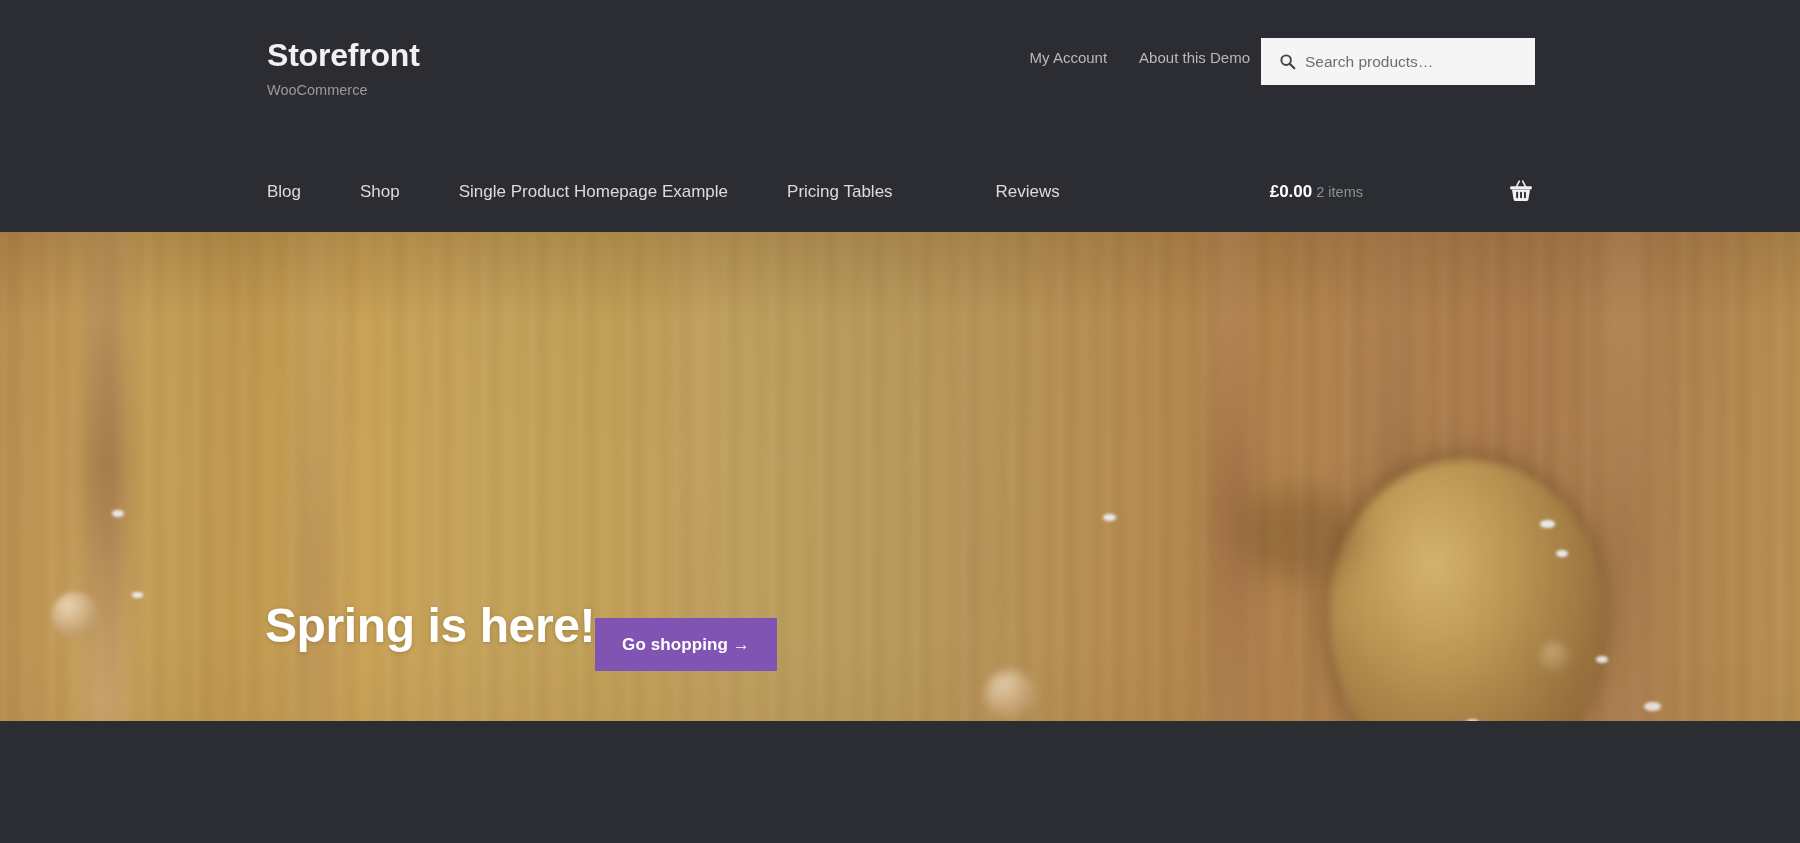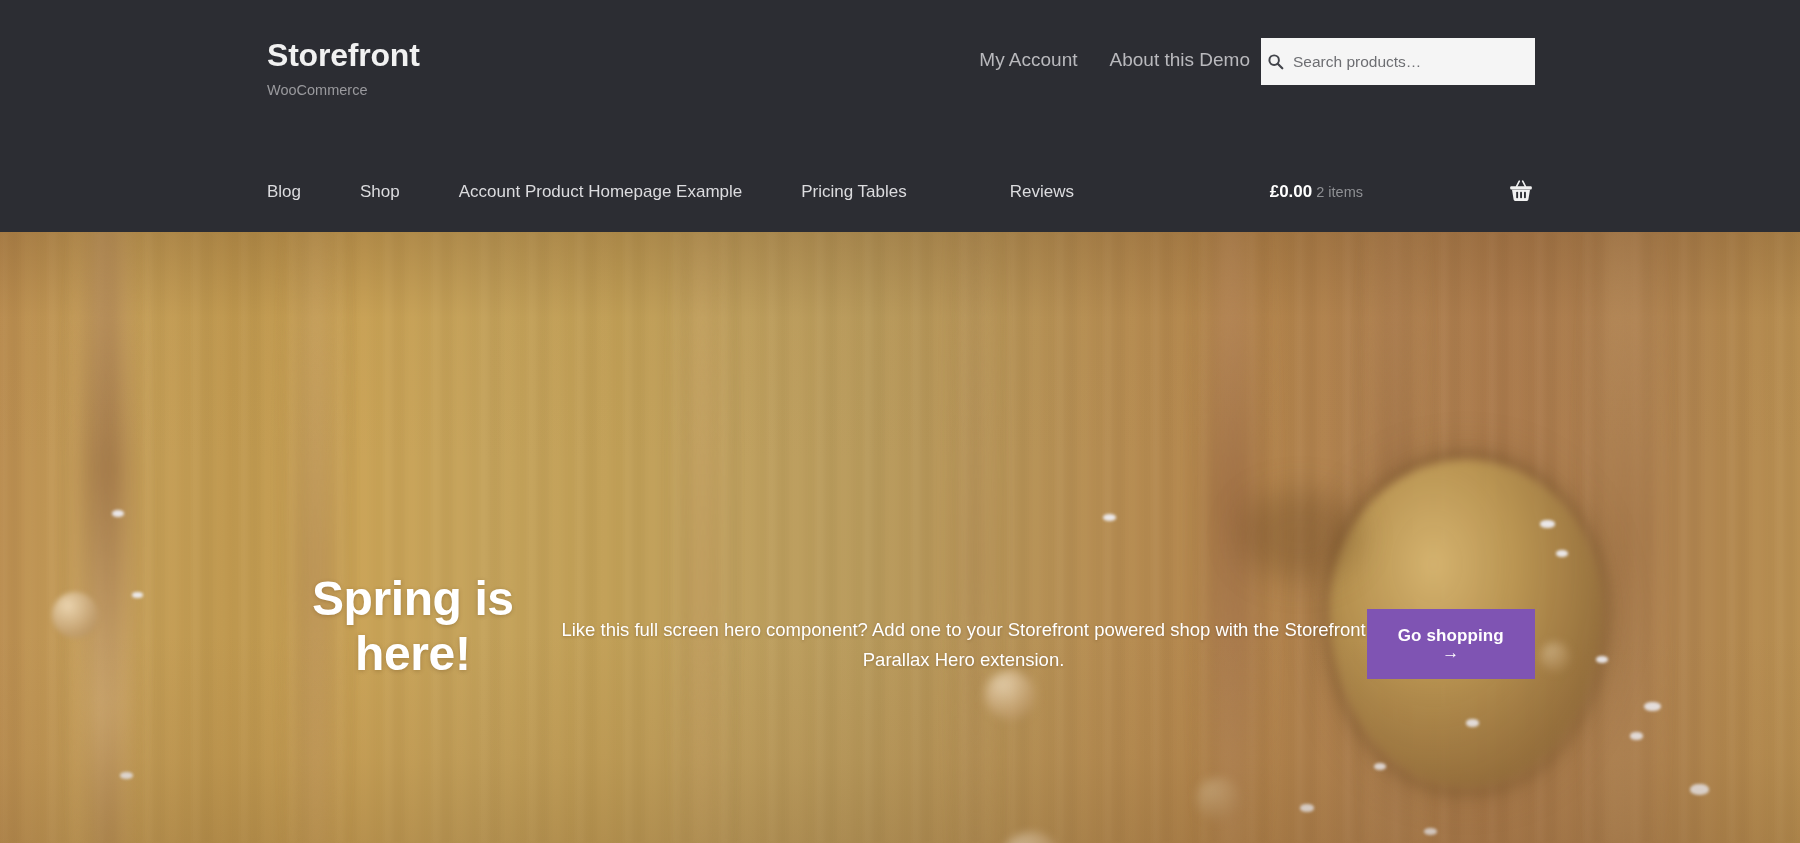--- a/index.html
+++ b/index.html
@@ -10,21 +10,21 @@
     height: 843px;
     overflow: hidden;
     background: #2c2d33;
     font-family: "Liberation Sans", sans-serif;
     -webkit-font-smoothing: antialiased;
   }
 
   .page {
     position: relative;
     width: 1800px;
-    height: 843px;
+    height: 721px;
     overflow: hidden;
   }
 
   
   .site-header {
     position: relative;
     width: 100%;
     height: 232px;
     background: #2c2d33;
     z-index: 5;
@@ -64,38 +64,38 @@
   .secondary-nav {
     position: absolute;
     right: 285px;
     top: 50px;
     display: flex;
     align-items: center;
     gap: 32px;
   }
 
   .secondary-nav a {
-    font-size: 19px;
+    font-size: 15px;
     color: #b9b9bd;
     text-decoration: none;
     line-height: 1;
     white-space: nowrap;
   }
 
   
   .search-form {
     position: absolute;
     right: 0;
     top: 38px;
     width: 274px;
     height: 47px;
     background: #f5f5f5;
     display: flex;
     align-items: center;
-    padding: 0 6px;
+    padding: 0 18px;
   }
 
   .search-icon {
     width: 17px;
     height: 17px;
     flex: 0 0 auto;
     margin-right: 9px;
     display: block;
   }
 
@@ -370,21 +370,21 @@
           <circle cx="8.4" cy="8.4" r="5.6" stroke="#43454b" stroke-width="2.3"></circle>
           <line x1="12.6" y1="12.6" x2="18" y2="18" stroke="#43454b" stroke-width="2.6" stroke-linecap="round"></line>
         </svg>
         <input class="search-input" type="text" placeholder="Search products…" style="">
       </form>
 
       <div class="main-nav-row">
         <nav class="main-nav">
           <a href="#">Blog</a>
           <a href="#">Shop</a>
-          <a href="#">Account Product Homepage Example</a>
+          <a href="#">Single Product Homepage Example</a>
           <a href="#">Pricing Tables</a>
           <a href="#">Reviews</a>
         </nav>
 
         <div class="cart-area">
           <a href="#" class="cart-contents">
             <span class="cart-amount">£0.00</span>
             <span class="cart-count">2 items</span>
           </a>
           <a href="#" class="cart-icon-btn">
@@ -444,19 +444,18 @@
       <span class="glint" style="left:132px;top:360px;width:11px;height:6px;"></span>
       <span class="glint" style="left:120px;top:540px;width:13px;height:7px;"></span>
 
       <span class="shadow-blob sb-4"></span>
 
       <div class="bg-vertical-tint"></div>
     </div>
 
     <div class="hero-content">
       <h1 class="hero-title">Spring is here!</h1>
-      <p class="hero-desc">Like this full screen hero component? Add one to your Storefront powered shop with the Storefront Parallax Hero extension.</p>
       <a href="#" class="hero-cta">Go shopping →</a>
     </div>
 
   </section>
 
 </div>
 
 </body></html>

